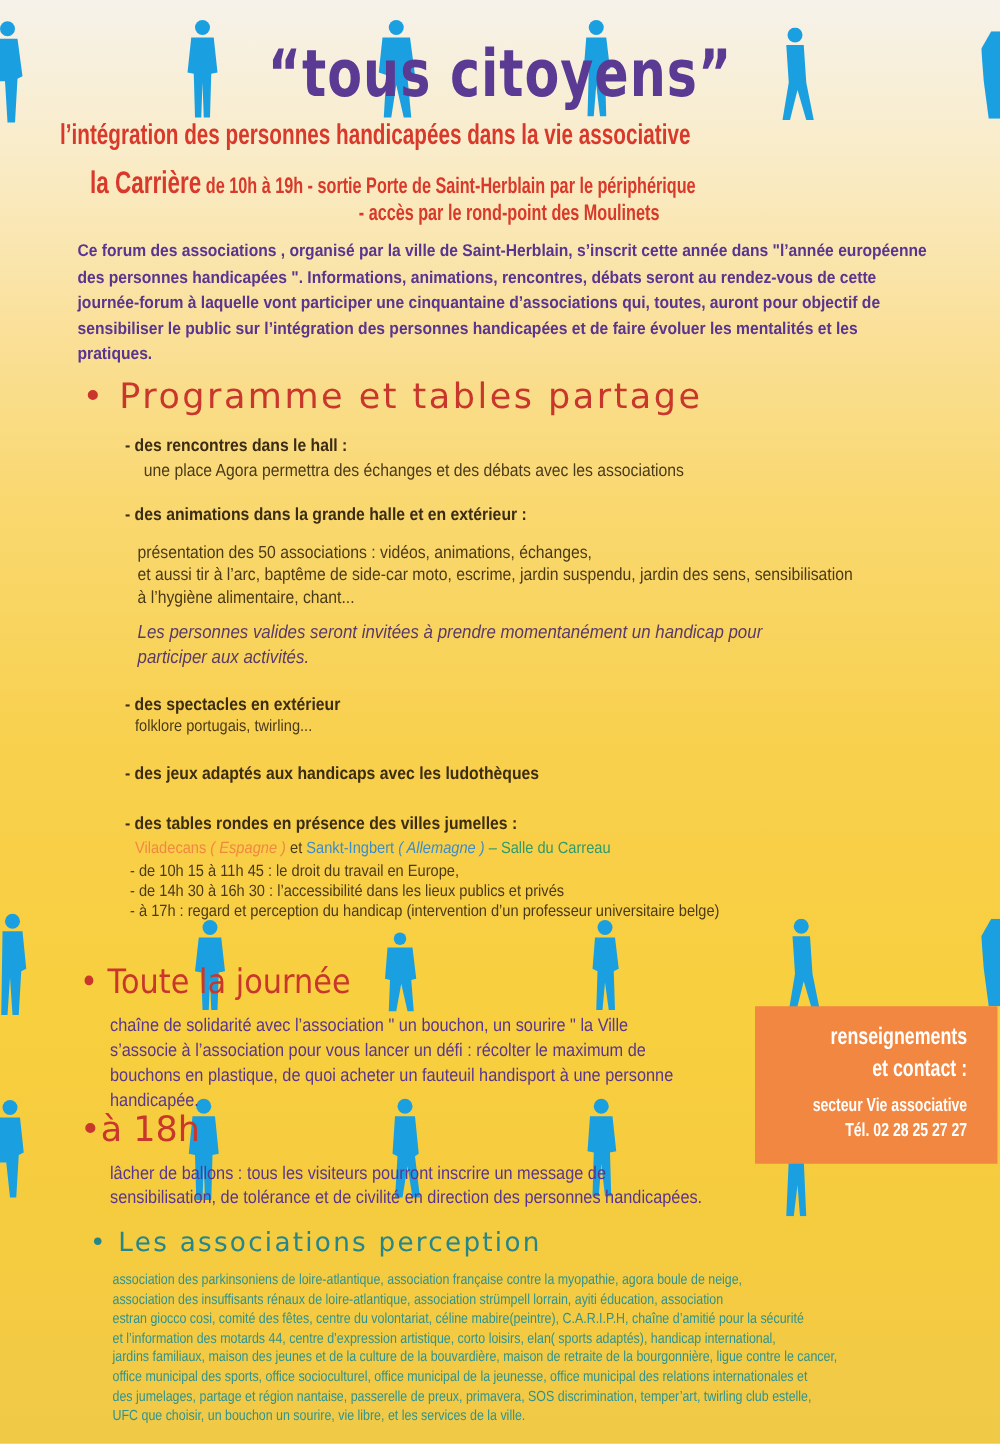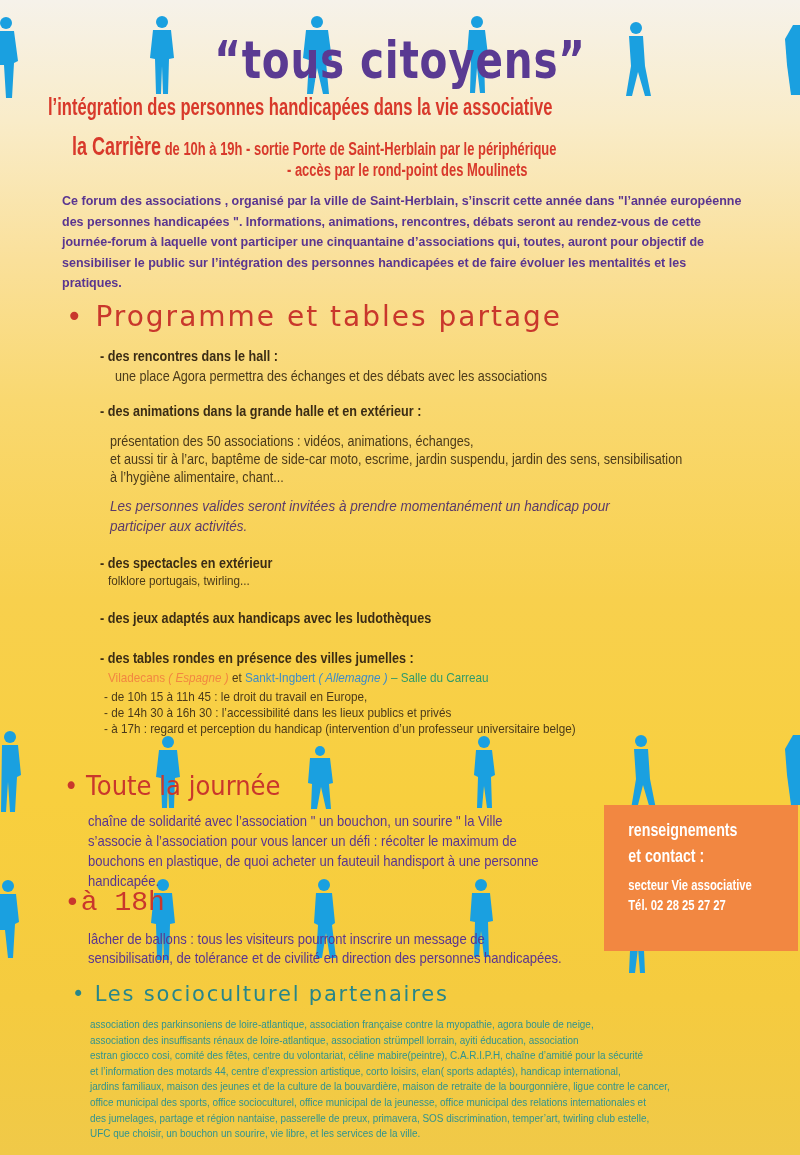--- a/index.html
+++ b/index.html
@@ -16,22 +16,22 @@
   .venue .small{font-size:18px;}
   .access{left:287px;top:160px;font-size:18px;white-space:nowrap;transform:scaleX(0.72);transform-origin:left;}
   .intro{left:62px;top:191px;width:680px;font-size:13.6px;line-height:20.5px;color:#5a3590;font-weight:bold;transform:scaleX(0.92);transform-origin:left;width:740px;}
   .h1{font-family:"DejaVu Sans",sans-serif;color:#c9372c;}
   .prog{left:66px;top:300px;font-size:28px;letter-spacing:2px;white-space:nowrap;}
   .item{font-size:14px;color:#4b3a1a;white-space:nowrap;transform:scaleX(0.9);transform-origin:left;}
   .item b{color:#3b2c15;}
   .it{font-style:italic;color:#5a3a6a;font-size:15px;}
   .toute{left:64px;top:770px;font-size:27px;white-space:nowrap;transform:scaleX(0.9);transform-origin:left;}
   .purple{color:#5a3590;font-size:14.5px;line-height:20px;white-space:nowrap;transform:scaleX(0.9);transform-origin:left;}
-  .a18{left:64px;top:887px;font-size:28px;white-space:nowrap;font-family:Liberation Mono, monospace;}
-  .contact{left:604px;top:805px;width:194px;height:146px;background:#f28741;color:#fff;text-align:left;font-weight:bold;}
+  .a18{left:64px;top:887px;font-size:28px;white-space:nowrap;}
+  .contact{left:604px;top:805px;width:194px;height:126px;background:#f28741;color:#fff;text-align:right;font-weight:bold;}
   .contact .c1{font-size:19px;margin-top:12px;line-height:26px;transform:scaleX(0.75);}
   .contact .c2{font-size:15px;line-height:20px;margin-top:6px;transform:scaleX(0.75);}
   .assoc-h{left:72px;top:982px;font-size:21px;color:#27868a;letter-spacing:1.8px;white-space:nowrap;font-family:"DejaVu Sans",sans-serif;}
   .assoc-list{left:90px;top:1016px;width:800px;font-size:11.7px;line-height:15.6px;color:#31938e;transform:scaleX(0.85);transform-origin:left;}
   .orange{color:#f28741;}
   .blue{color:#3e8cc8;}
   .green{color:#2f9a6a;}
 </style>
 </head>
 <body>
@@ -157,21 +157,21 @@
     <div>renseignements</div>
     <div>et contact :</div>
   </div>
   <div class="c2">
     <div>secteur Vie associative</div>
     <div>Tél. 02 28 25 27 27</div>
   </div>
 </div>
 
 <div class="abs assoc-h">
-  <span>•</span> <span>Les socioculturel partenaires</span>
+  <span>•</span> <span>Les associations perception</span>
 </div>
 <div class="abs assoc-list">
   <div>association des parkinsoniens de loire-atlantique, association française contre la myopathie, agora boule de neige,</div>
   <div>association des insuffisants rénaux de loire-atlantique, association strümpell lorrain, ayiti éducation, association</div>
   <div>estran giocco cosi, comité des fêtes, centre du volontariat, céline mabire(peintre), C.A.R.I.P.H, chaîne d’amitié pour la sécurité</div>
   <div>et l’information des motards 44, centre d’expression artistique, corto loisirs, elan( sports adaptés), handicap international,</div>
   <div>jardins familiaux, maison des jeunes et de la culture de la bouvardière, maison de retraite de la bourgonnière, ligue contre le cancer,</div>
   <div>office municipal des sports, office socioculturel, office municipal de la jeunesse, office municipal  des relations internationales et</div>
   <div>des jumelages, partage et région nantaise, passerelle de preux, primavera, SOS discrimination, temper’art, twirling club estelle,</div>
   <div>UFC que choisir, un bouchon un sourire, vie libre, et les services de la ville.</div>

